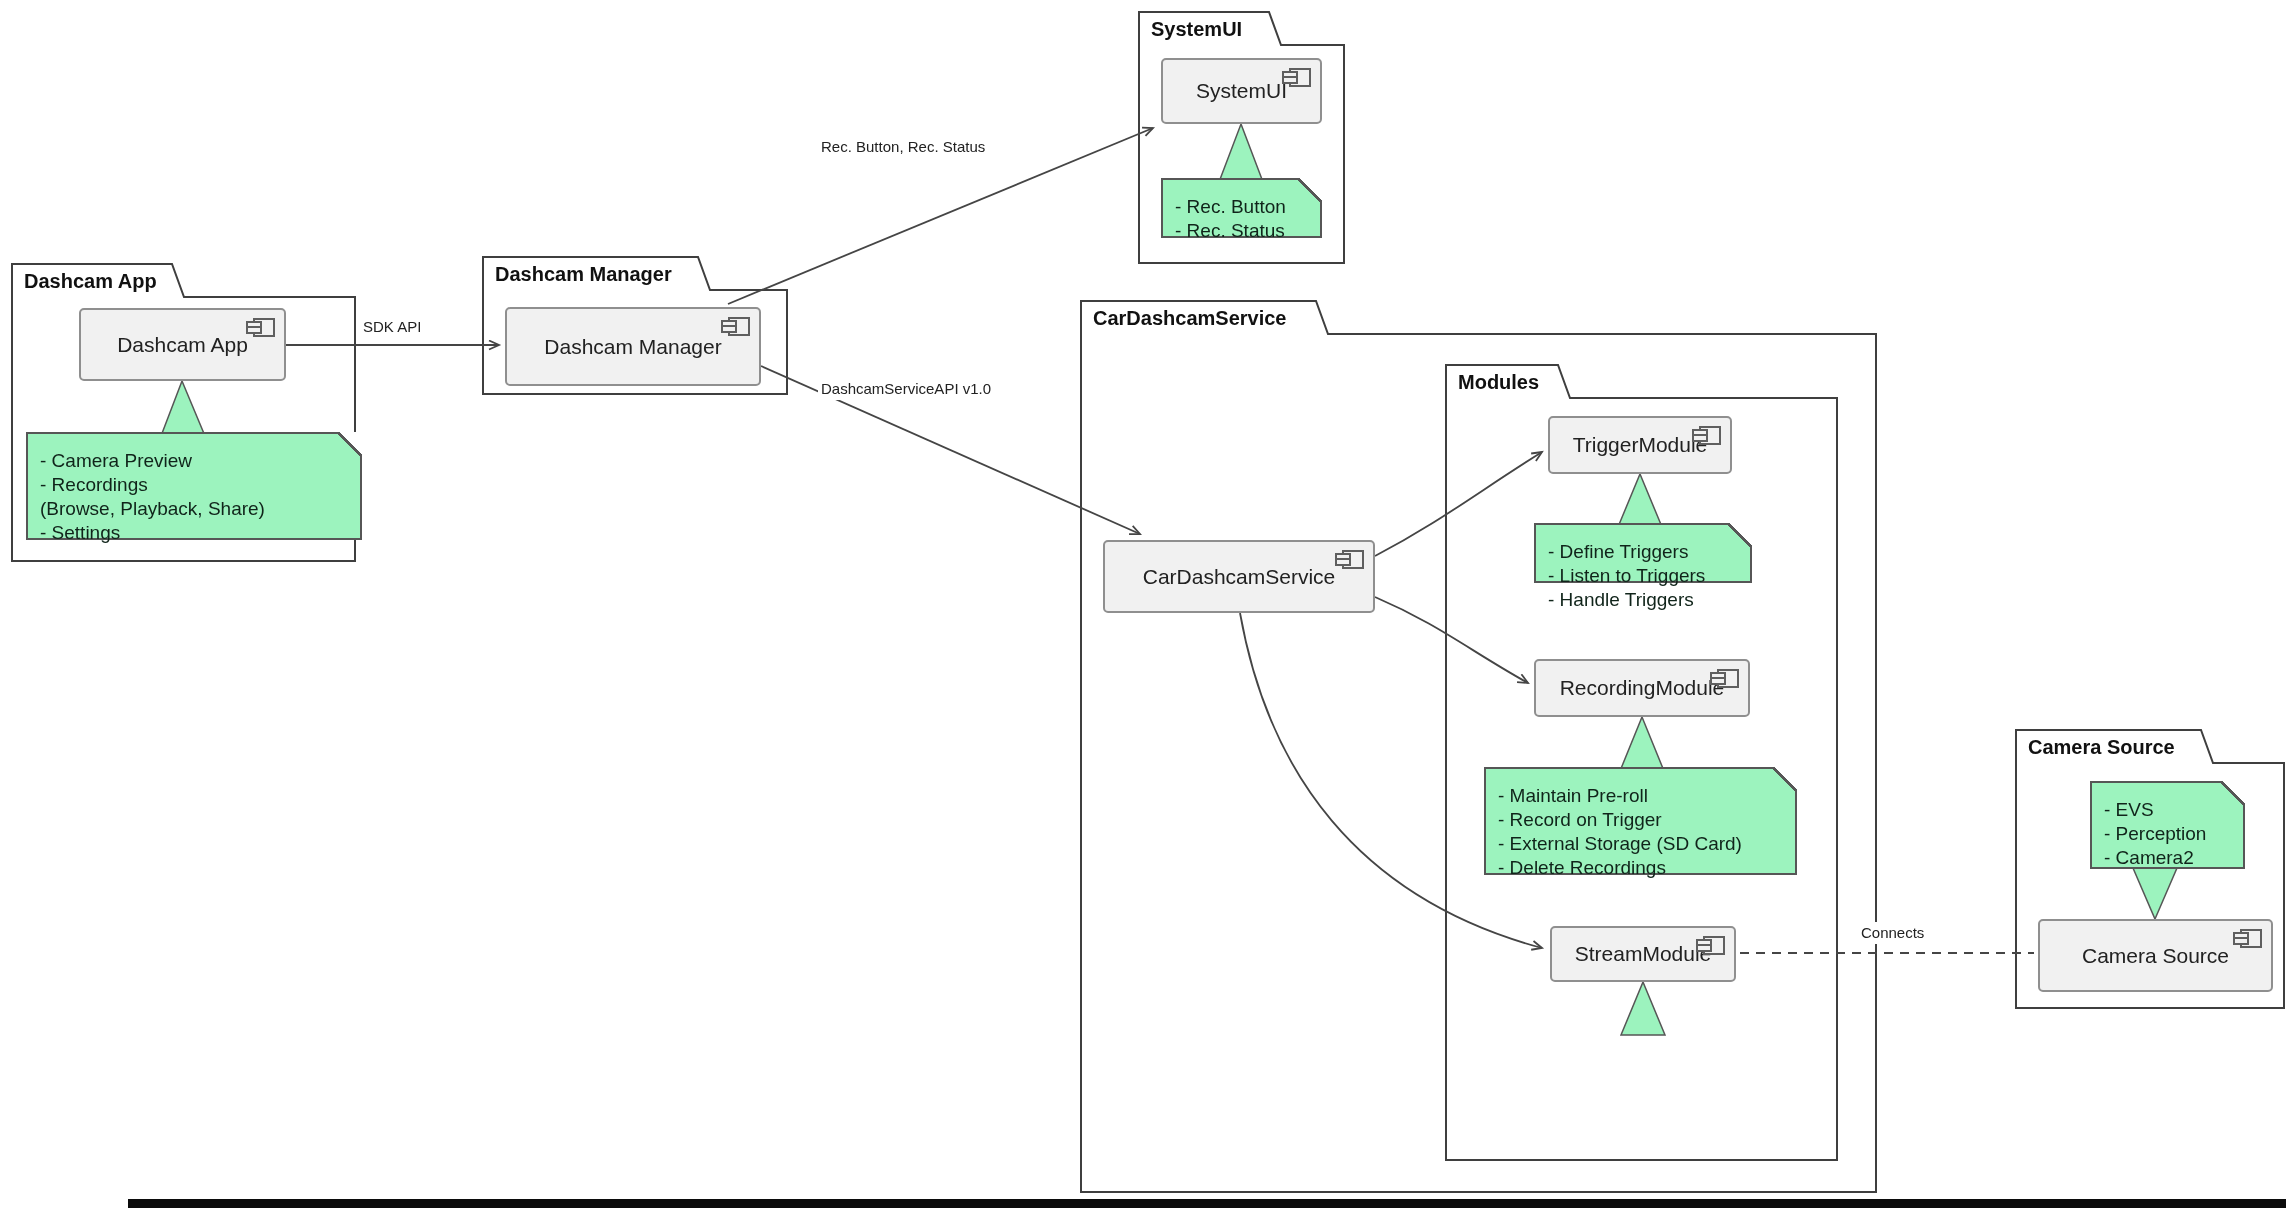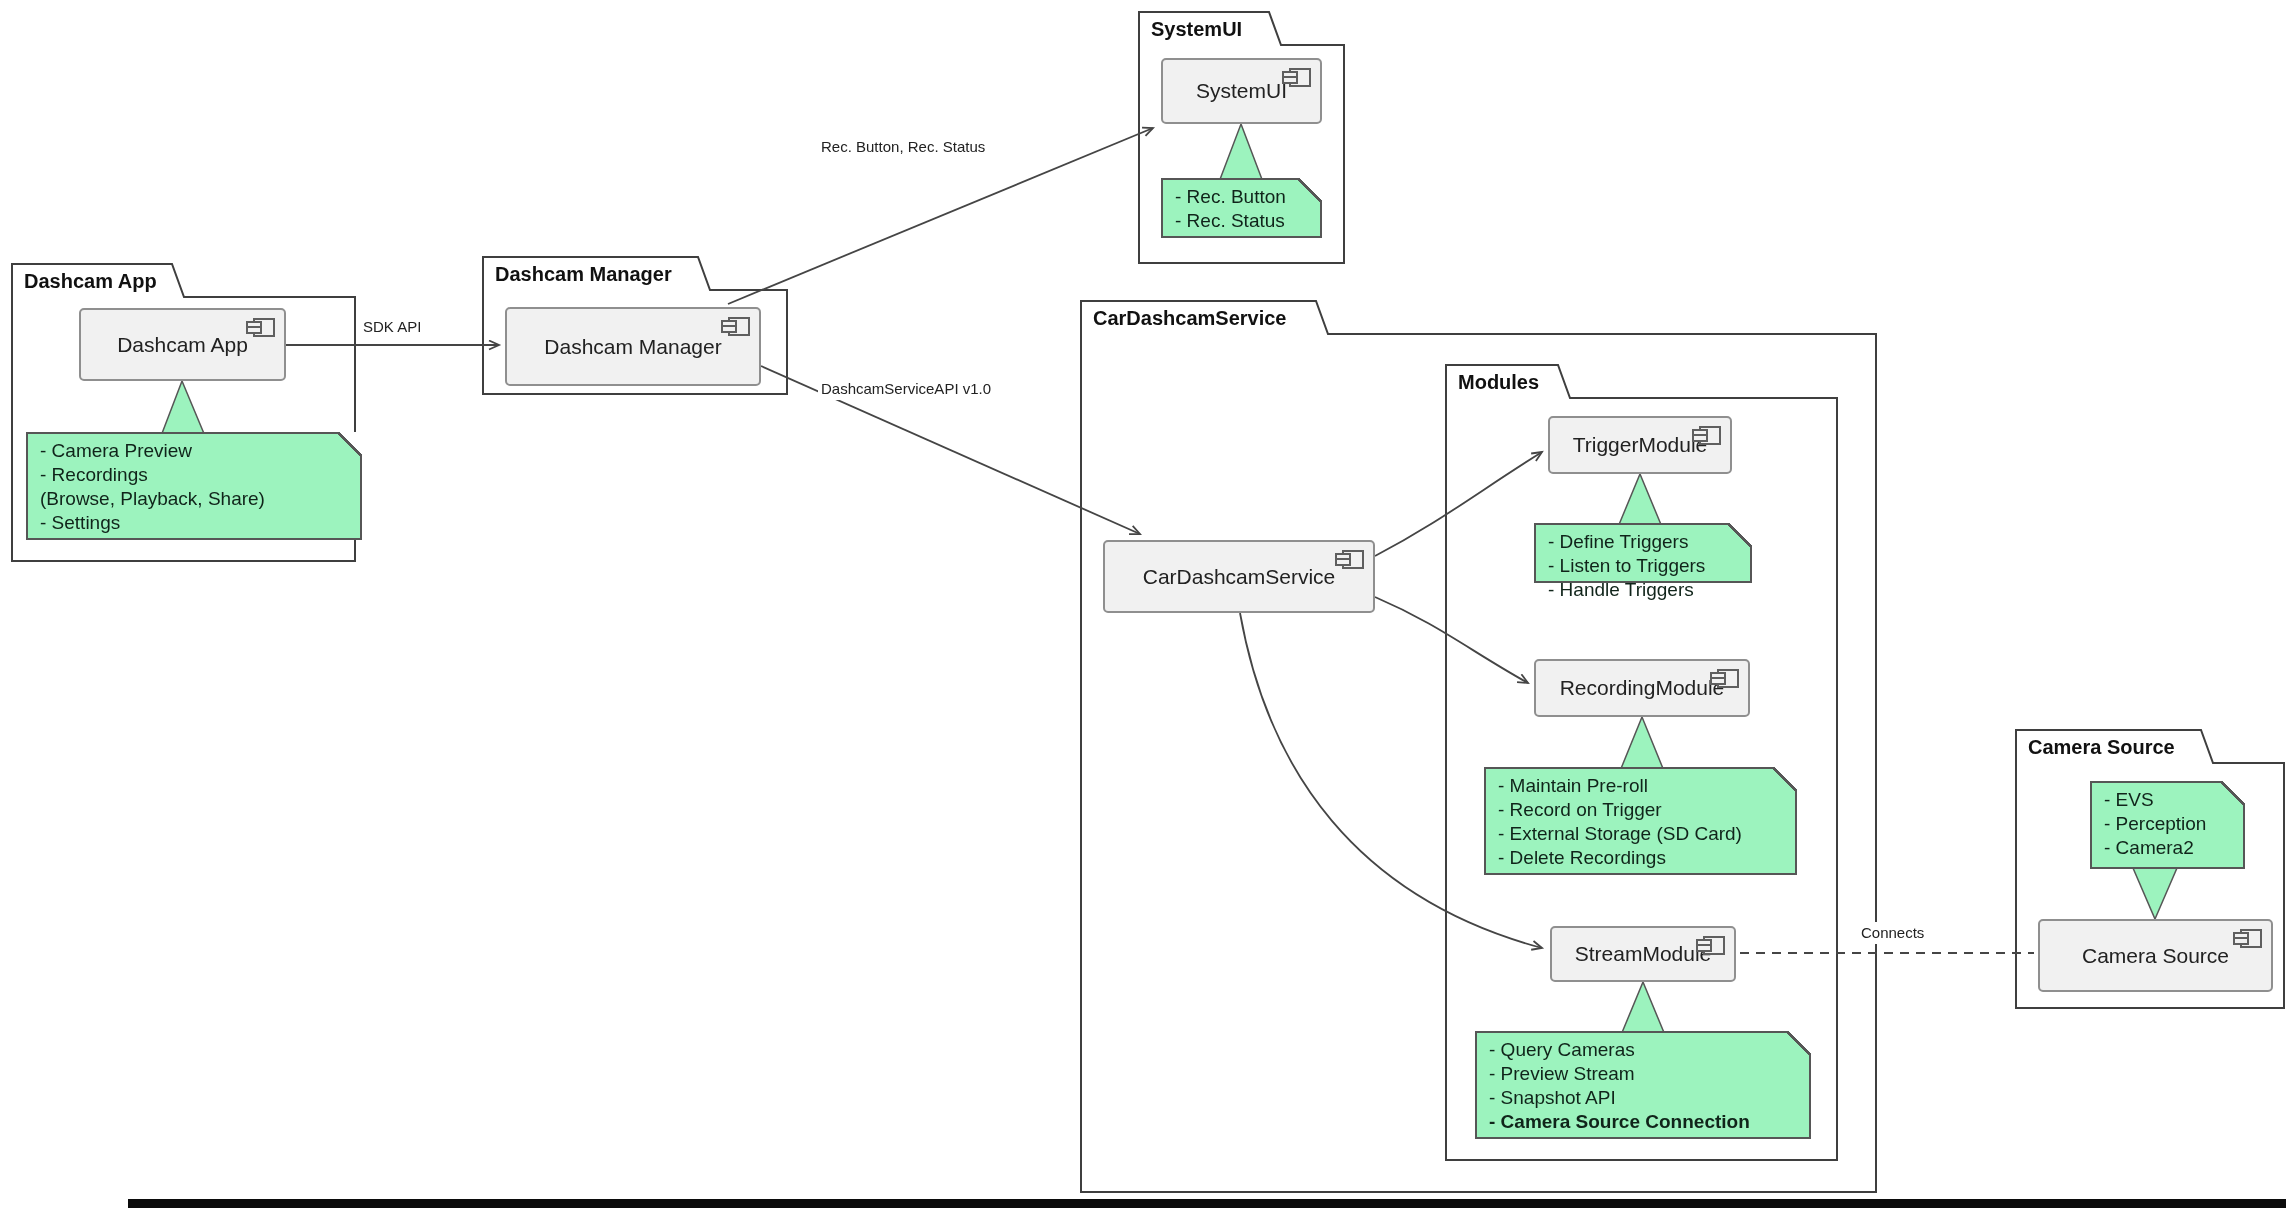--- a/index.html
+++ b/index.html
@@ -24,21 +24,21 @@
     font-size:21px;color:#222;}
   .component .label{padding:0 14px;white-space:nowrap;}
   .comp-icon{position:absolute;top:8px;right:9px;width:22px;height:19px;
     border:2px solid #5F5F5F;background:var(--comp-bg);}
   .comp-icon::before,.comp-icon::after{content:"";position:absolute;left:-9px;width:12px;height:4px;
     border:2px solid #5F5F5F;background:var(--comp-bg);}
   .comp-icon::before{top:1px;}
   .comp-icon::after{bottom:1px;}
 
   .note{position:absolute;background:var(--note-bg);border:2px solid var(--note-border);
-    padding:5px 12px;font-size:19px;line-height:24px;color:#10241a;}
+    padding:15px 12px;font-size:19px;line-height:24px;color:#10241a;}
   .note::after{content:"";position:absolute;top:-2px;right:-2px;width:24px;height:24px;
     background:linear-gradient(to bottom left,#ffffff 0 47%,var(--note-border) 47% 56%,var(--note-bg) 56% 100%);}
   .note .line{white-space:nowrap;}
   .note .line.bold{font-weight:700;}
 
   .edge-label{position:absolute;font-size:15px;line-height:22px;white-space:nowrap;color:#222;background:#ffffff;padding:0 3px;}
 
   .bottom-bar{position:absolute;left:128px;top:1199px;width:2158px;height:9px;background:#0B0B0B;}
 </style>
 </head>
@@ -134,26 +134,20 @@
     <div class="line">- Handle Triggers</div>
   </div>
 
   <div class="note" style="left:1484px;top:767px;width:313px;height:108px;">
     <div class="line">- Maintain Pre-roll</div>
     <div class="line">- Record on Trigger</div>
     <div class="line">- External Storage (SD Card)</div>
     <div class="line">- Delete Recordings</div>
   </div>
 
-  <div class="note" style="left:1475px;top:1031px;width:336px;height:108px;">
-    <div class="line">- Query Cameras</div>
-    <div class="line">- Preview Stream</div>
-    <div class="line">- Snapshot API</div>
-    <div class="line bold">- Camera Source Connection</div>
-  </div>
 
   <div class="note" style="left:2074px;top:781px;width:155px;height:88px;margin-left:16px;">
     <div class="line">- EVS</div>
     <div class="line">- Perception</div>
     <div class="line">- Camera2</div>
   </div>
 
   <div class="edge-label" style="left:360px;top:316px;">SDK API</div>
   <div class="edge-label" style="left:818px;top:136px;">Rec. Button, Rec. Status</div>
   <div class="edge-label" style="left:818px;top:378px;">DashcamServiceAPI v1.0</div>

